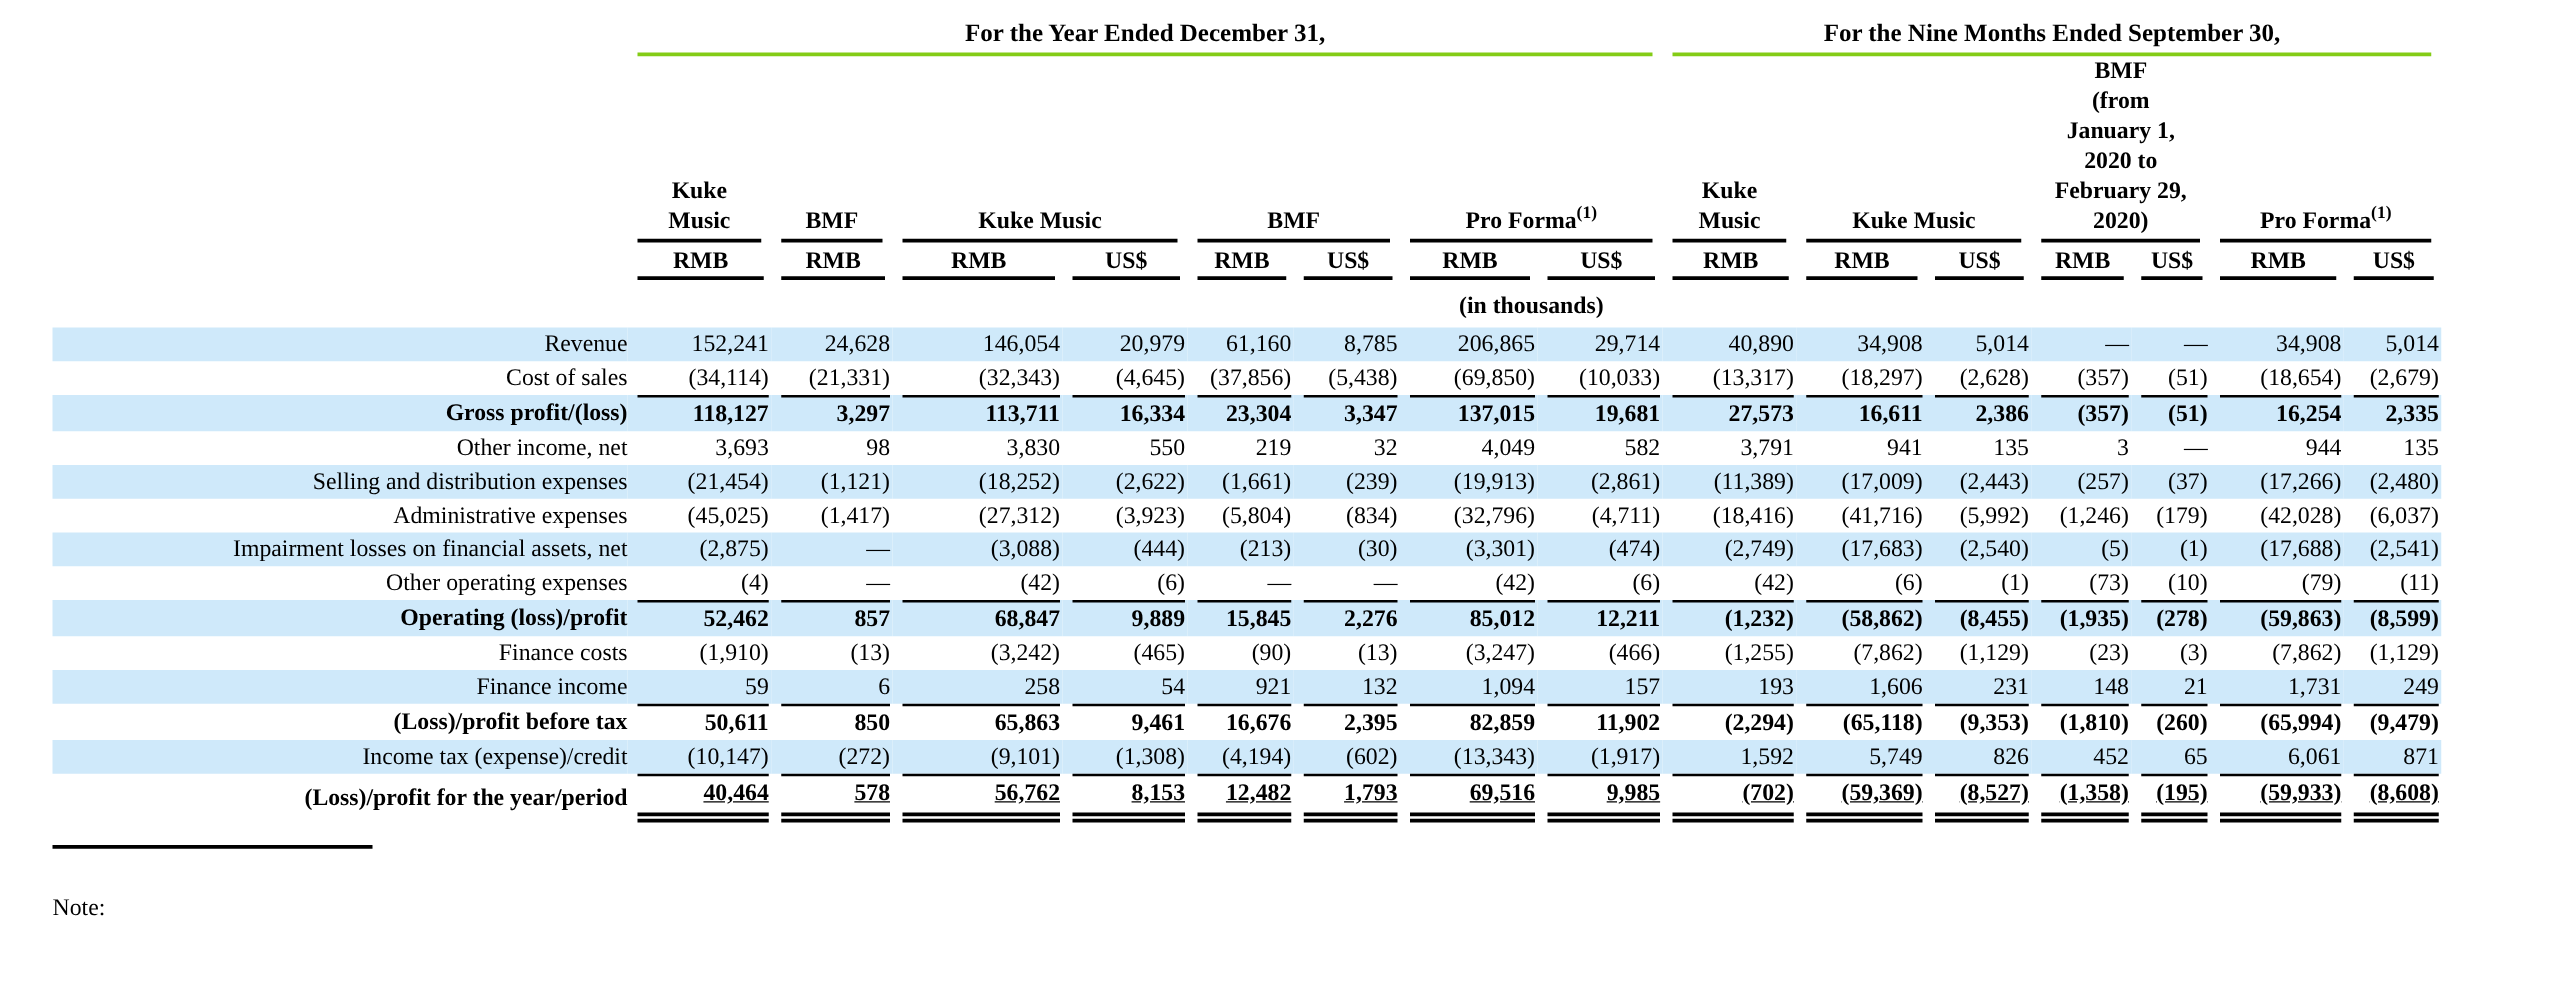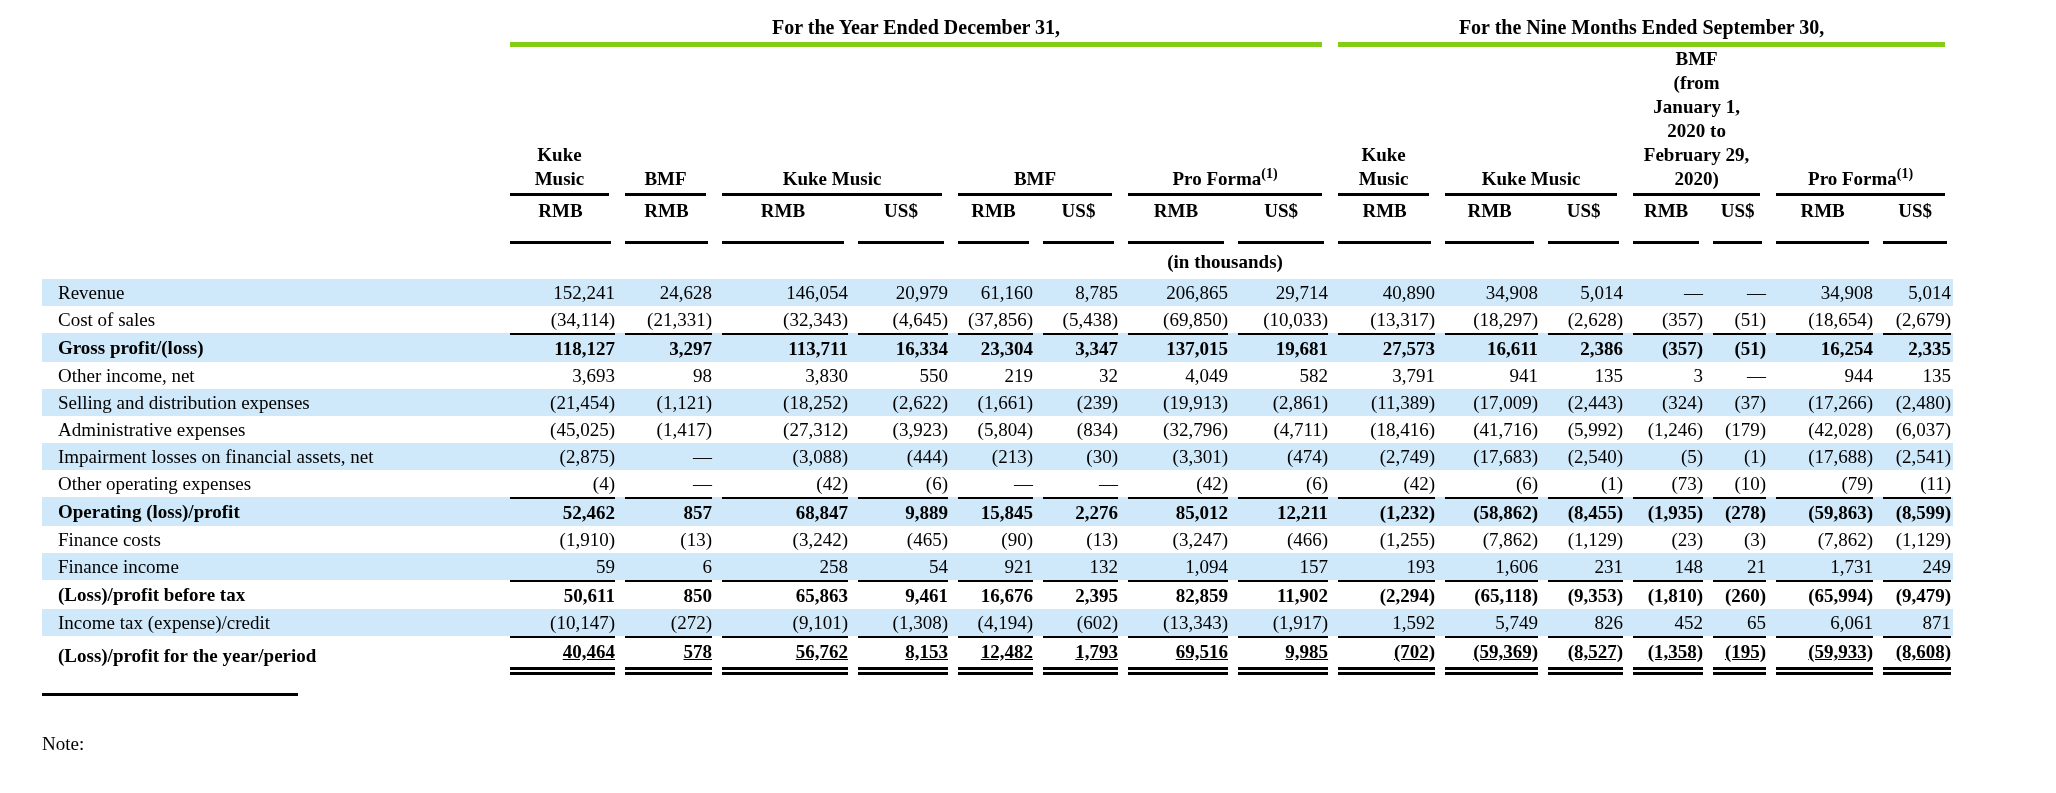--- a/index.html
+++ b/index.html
@@ -10,34 +10,34 @@
     font-family: "Liberation Serif", "DejaVu Serif", serif;
   }
   .page { padding: 13px 0 0 42px; }
 
   table.fin { border-collapse: collapse; table-layout: fixed; width: 1911px; }
   th, td { padding: 0; margin: 0; text-align: left; font-weight: normal; vertical-align: bottom; }
   thead th { font-weight: bold; }
 
   
   .gl { margin: 0 8px; text-align: center; }
-  tr.prow .gl { font-size: 20px; line-height: 28px; border-bottom: 5px solid #84cc16; padding-bottom: 1px; }
+  tr.prow .gl { font-size: 20px; line-height: 28px; border-bottom: 3px solid #84cc16; padding-bottom: 1px; }
   tr.yrow  .gl { font-size: 20px; line-height: 27px; border-bottom: 3px solid #000; padding-bottom: 1px; }
   tr.entr th { height: 130px; vertical-align: bottom; }
   tr.entr .gl { font-size: 19px; line-height: 24px; border-bottom: 3px solid #000; padding-bottom: 2px; }
   tr.crow th { height: 33px; vertical-align: top; padding-top: 2px; }
-  tr.crow .gl { font-size: 19px; line-height: 25px; border-bottom: 3px solid #000; padding-bottom: 18px; margin: 0 6px 0 8px; }
+  tr.crow .gl { font-size: 19px; line-height: 25px; border-bottom: 3px solid #000; padding-bottom: 0; margin: 0 6px 0 8px; }
   tr.urow th { height: 35px; vertical-align: middle; }
   tr.urow .units { font-size: 19px; font-weight: bold; text-align: center; }
   .pre { white-space: pre-line; }
   sup { font-size: 14px; line-height: 0; vertical-align: super; font-weight: bold; }
 
   
   tbody td { font-size: 19px; line-height: 27px; height: 27px; vertical-align: middle; }
-  tbody td.lbl { padding-left: 16px; }
+  tbody td.lbl { padding-left: 16px; text-align: right; }
   td.num .cw { margin: 0 2px 0 8px; text-align: right; }
   tr.hl { background: var(--hl, #CFE9FA); }
   tr.b td { font-weight: bold; }
   tr.ra td.num .cw { border-top: 2.5px solid #000; }
   tr.db td.num .cw { border-bottom: 8px double #000; padding-bottom: 2px; text-decoration: underline; }
 
   .footrule { width: 256px; height: 3px; background: #000; margin-top: 18px; }
   .note { font-size: 19px; margin-top: 37px; }
 </style>
 </head>
@@ -389,21 +389,21 @@
           <td class="num">
             <div class="cw">(11,389)</div>
           </td>
           <td class="num">
             <div class="cw">(17,009)</div>
           </td>
           <td class="num">
             <div class="cw">(2,443)</div>
           </td>
           <td class="num">
-            <div class="cw">(324)</div>
+            <div class="cw">(257)</div>
           </td>
           <td class="num">
             <div class="cw">(37)</div>
           </td>
           <td class="num">
             <div class="cw">(17,266)</div>
           </td>
           <td class="num">
             <div class="cw">(2,480)</div>
           </td>

